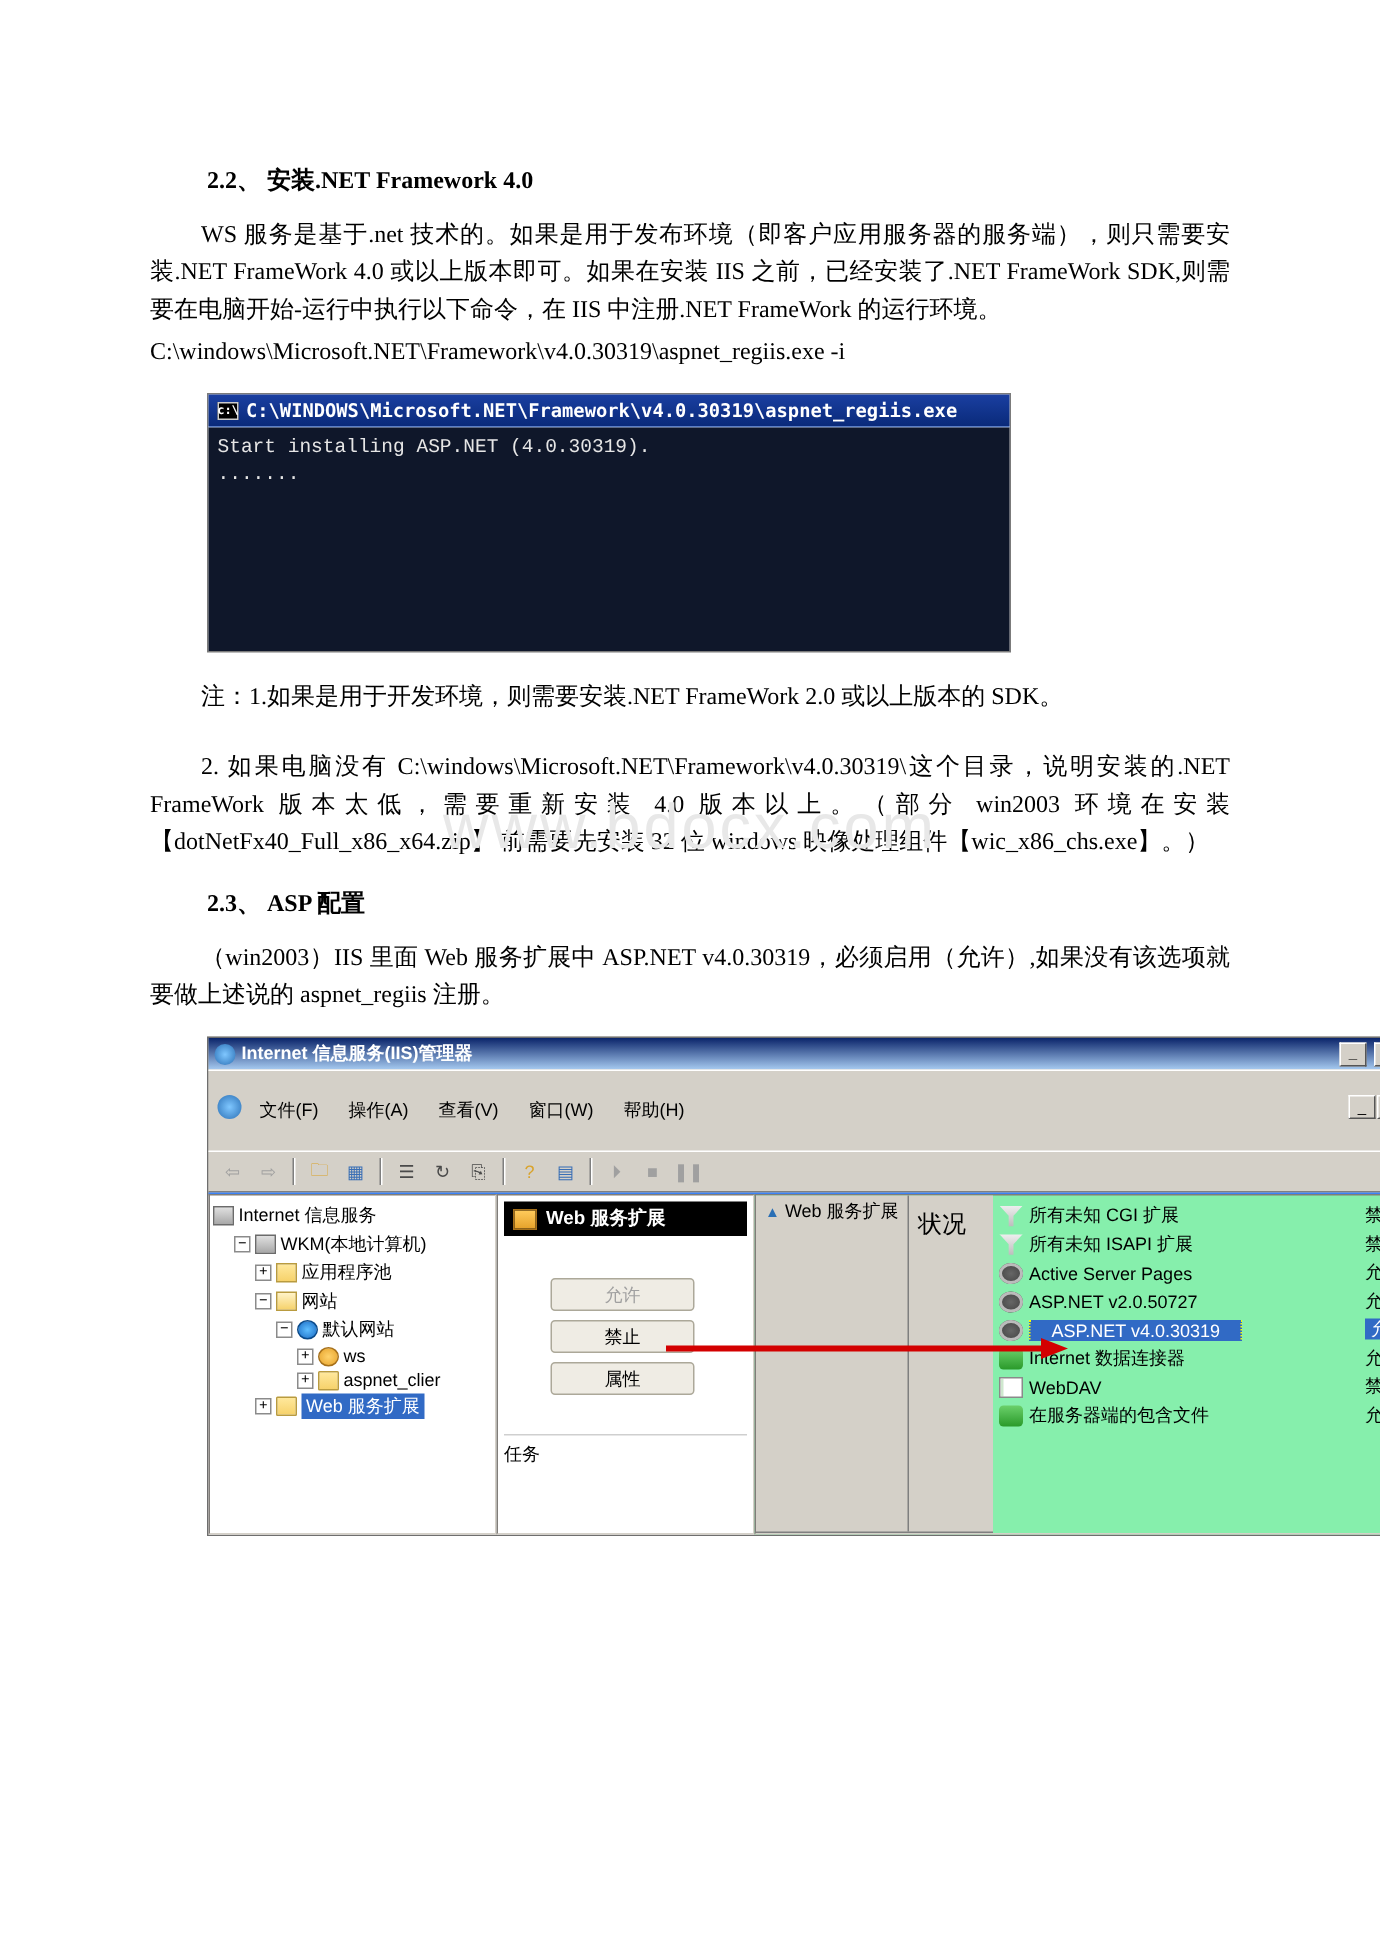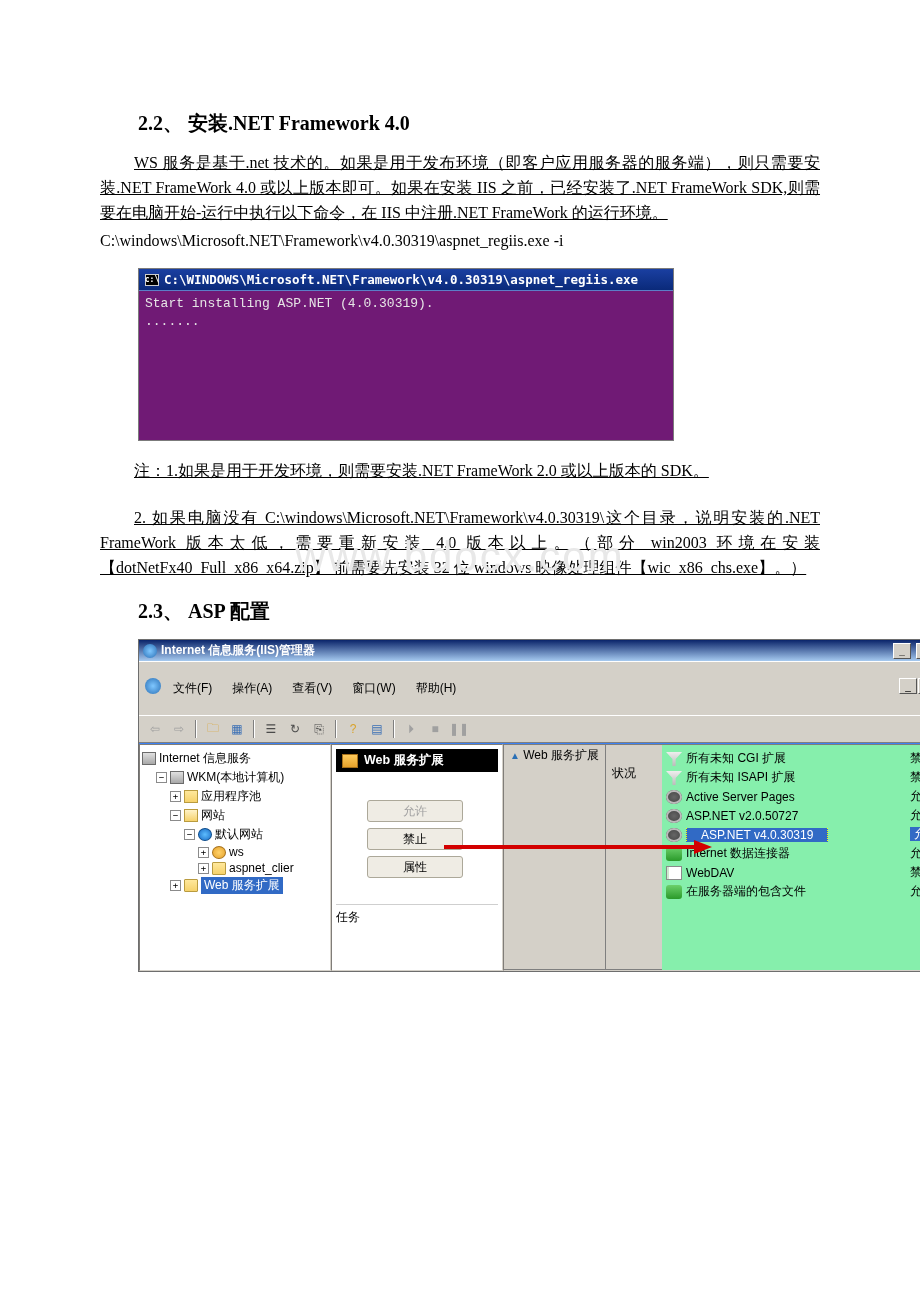--- a/index.html
+++ b/index.html
@@ -11,30 +11,30 @@
     font-size: 16px;
     color: #000;
     width: 920px;
   }
   .page {
     padding: 100px 100px 60px 100px;
   }
   .heading {
     font-family: "SimHei", "黑体", "Times New Roman", serif;
     font-weight: bold;
-    font-size: 20px;
+    font-size: 16px;
     margin: 10px 0 14px 38px;
   }
   p.body {
     margin: 0 0 4px 0;
     line-height: 1.55;
     text-align: justify;
     font-family: "Times New Roman", "SimSun", serif;
   }
-  .indent { text-indent: 34px; text-decoration: underline; }
+  .indent { text-indent: 34px; }
   .code-line {
     font-family: "Times New Roman", serif;
     margin: 2px 0 8px 0;
   }
   
   .console-wrap {
     margin: 14px 0 18px 38px;
     width: 536px;
     border: 1px solid #7b7b7b;
   }
@@ -55,21 +55,21 @@
     background: #000;
     border: 1px solid #ccc;
     font-size: 8px;
     color: #fff;
     display: inline-flex;
     align-items: center;
     justify-content: center;
     font-family: monospace;
   }
   .console-body {
-    background: #701a75;
+    background: #0f172a;
     color: #e6e6e6;
     font-family: "NSimSun", "Courier New", monospace;
     font-size: 13px;
     padding: 4px 6px 110px 6px;
     line-height: 1.35;
     white-space: pre;
   }
   
   .watermark-area {
     position: relative;
@@ -273,22 +273,22 @@
     border-bottom: 1px solid #7f7f7f;
   }
   .rp-header .col1 {
     flex: 1;
     padding: 2px 6px;
     border-right: 1px solid #7f7f7f;
     font-size: 12px;
   }
   .rp-header .col2 {
     width: 56px;
-    padding: 20px 6px;
-    font-size: 12px;
+    padding: 9px 6px;
+    font-size: 16px;
   }
   .rp-body {
     flex: 1;
     position: relative;
     padding-top: 4px;
   }
   .rp-row {
     display: flex;
     align-items: center;
     font-size: 12px;
@@ -372,20 +372,21 @@
 
   <p class="body indent">注：1.如果是用于开发环境，则需要安装.NET FrameWork 2.0 或以上版本的 SDK。</p>
   <br>
   <div class="watermark-area">
     <div class="watermark">www.bdocx.com</div>
     <p class="body indent">2. 如果电脑没有 C:\windows\Microsoft.NET\Framework\v4.0.30319\这个目录，说明安装的.NET FrameWork 版本太低，需要重新安装 4.0 版本以上。（部分 win2003 环境在安装【dotNetFx40_Full_x86_x64.zip】 前需要先安装 32 位 windows 映像处理组件【wic_x86_chs.exe】。）</p>
   </div>
 
   
   <div class="heading" style="margin-top:18px">2.3、 ASP 配置</div>
+  <p class="body indent" style="margin-top:10px">（win2003）IIS 里面 Web 服务扩展中 ASP.NET v4.0.30319，必须启用（允许）,如果没有该选项就要做上述说的 aspnet_regiis 注册。</p>
 
   
   <div class="iis-wrap">
 
     <div class="titlebar1">
       <span style="width:14px;height:14px;background:radial-gradient(#7fc7ff,#2a6fb5);border-radius:50%;display:inline-block;"></span>
       <span>Internet 信息服务(IIS)管理器</span>
       <span class="spacer"></span>
       <span class="winbtn">_</span>
       <span class="winbtn">□</span>

